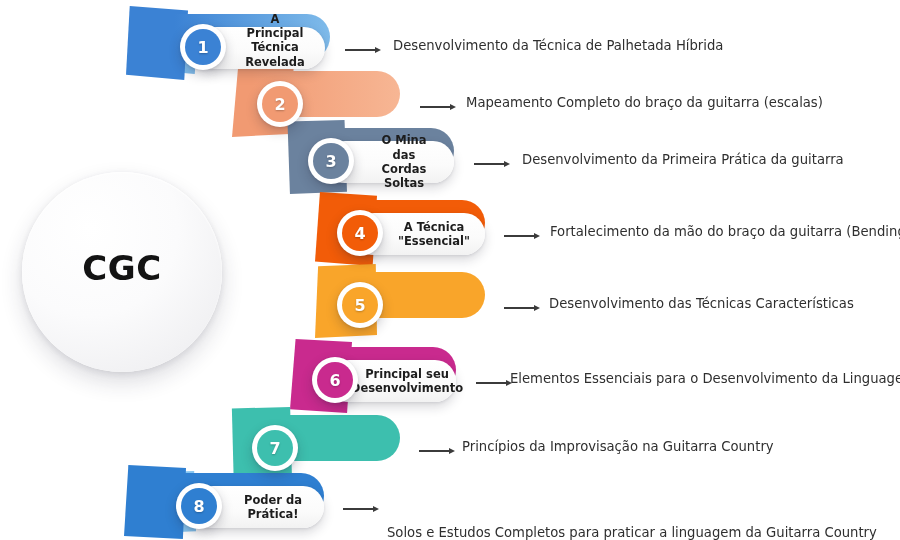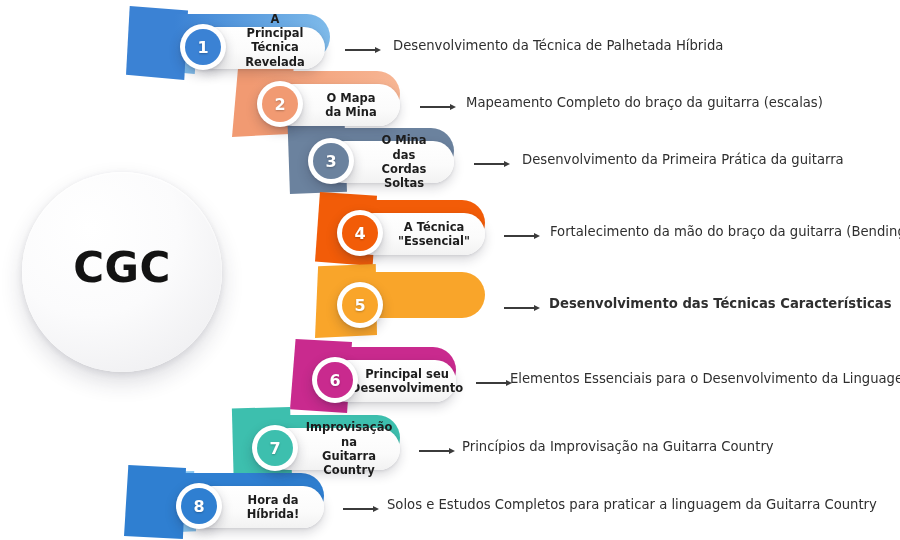--- a/index.html
+++ b/index.html
@@ -36,21 +36,21 @@
       0 10px 22px rgba(40,40,60,0.16),
       0 2px 6px rgba(40,40,60,0.10),
       inset 0 1px 2px rgba(255,255,255,0.9);
     display: flex;
     flex-direction: column;
     align-items: center;
     justify-content: center;
     z-index: 40;
   }
   #logo-badge .cgc {
-    font-size: 42px;
+    font-size: 34px;
     font-weight: bold;
     letter-spacing: 0.5px;
     color: #131313;
     line-height: 1;
     margin-bottom: 9px;
   }
   #logo-badge .sub {
     font-size: 12.5px;
     font-weight: bold;
     color: #131313;
@@ -199,23 +199,20 @@
         </div>
         <div class="arrow" style="left: 345px; width: 36px;">
           <div class="shaft"></div>
           <div class="head"></div>
         </div>
         <div class="desc" style="left: 393px; color: rgb(47, 47, 47);">Desenvolvimento da Técnica de Palhetada Híbrida</div>
       </div>
       <div class="row" style="top: 71px;">
         <div class="quad" style="left: 232px; background: rgb(241, 154, 114); clip-path: polygon(10% 4%, 100% 0%, 92% 96%, 0% 100%);"></div>
         <div class="bar" style="left: 252px; width: 148px; background: linear-gradient(90deg, rgb(241, 154, 114) 0%, rgb(247, 182, 148) 100%);"></div>
-        <div class="capsule" style="left: 272px; width: 128px;">
-          <div class="cap-text">O Mapa da Mina</div>
-        </div>
         <div class="num" style="left: 257px;">
           <div class="disc" style="background: rgb(241, 154, 114);">2</div>
         </div>
         <div class="arrow" style="left: 420px; width: 36px;">
           <div class="shaft"></div>
           <div class="head"></div>
         </div>
         <div class="desc" style="left: 466px; color: rgb(47, 47, 47);">Mapeamento Completo do braço da guitarra (escalas)</div>
       </div>
       <div class="row" style="top: 128px;">
@@ -253,65 +250,61 @@
       <div class="row" style="top: 272px;">
         <div class="quad" style="left: 315px; background: rgb(249, 165, 42); clip-path: polygon(5% 3%, 98% 0%, 100% 96%, 0% 100%);"></div>
         <div class="bar" style="left: 333px; width: 152px; background: linear-gradient(90deg, rgb(249, 165, 42) 0%, rgb(249, 165, 42) 100%);"></div>
         <div class="num" style="left: 337px;">
           <div class="disc" style="background: rgb(249, 165, 42);">5</div>
         </div>
         <div class="arrow" style="left: 504px; width: 36px;">
           <div class="shaft"></div>
           <div class="head"></div>
         </div>
-        <div class="desc" style="left: 549px; color: rgb(47, 47, 47); font-weight: bold;">Desenvolvimento das Técnicas Características</div>
+        <div class="desc" style="left: 549px; color: rgb(47, 47, 47);">Desenvolvimento das Técnicas Características</div>
       </div>
       <div class="row" style="top: 347px;">
         <div class="quad" style="left: 290px; background: rgb(201, 42, 142); clip-path: polygon(9% 0%, 100% 4%, 92% 100%, 0% 95%);"></div>
         <div class="bar" style="left: 308px; width: 148px; background: linear-gradient(90deg, rgb(201, 42, 142) 0%, rgb(201, 42, 142) 100%);"></div>
         <div class="capsule" style="left: 328px; width: 128px;">
           <div class="cap-text">Principal seu
 Desenvolvimento</div>
         </div>
         <div class="num" style="left: 312px;">
           <div class="disc" style="background: rgb(201, 42, 142);">6</div>
         </div>
         <div class="arrow" style="left: 476px; width: 36px;">
           <div class="shaft"></div>
           <div class="head"></div>
         </div>
         <div class="desc" style="left: 510px; color: rgb(47, 47, 47);">Elementos Essenciais para o Desenvolvimento da Linguagem</div>
       </div>
       <div class="row" style="top: 415px;">
         <div class="quad" style="left: 230px; background: rgb(61, 191, 174); clip-path: polygon(3% 2%, 97% 0%, 100% 98%, 6% 100%);"></div>
         <div class="bar" style="left: 248px; width: 152px; background: linear-gradient(90deg, rgb(61, 191, 174) 0%, rgb(61, 191, 174) 100%);"></div>
-        <div class="capsule" style="left: 268px; width: 132px;">
-          <div class="cap-text">Improvisação na
-Guitarra Country</div>
-        </div>
         <div class="num" style="left: 252px;">
           <div class="disc" style="background: rgb(61, 191, 174);">7</div>
         </div>
         <div class="arrow" style="left: 419px; width: 36px;">
           <div class="shaft"></div>
           <div class="head"></div>
         </div>
         <div class="desc" style="left: 462px; color: rgb(47, 47, 47);">Princípios da Improvisação na Guitarra Country</div>
       </div>
       <div class="row" style="top: 473px;">
         <div class="quad second" style="left: 150px; background: rgb(134, 197, 240); clip-path: polygon(4% 2%, 96% 0%, 100% 97%, 8% 100%);"></div>
         <div class="quad" style="left: 124px; background: rgb(47, 127, 209); clip-path: polygon(7% 0%, 100% 4%, 95% 100%, 0% 96%);"></div>
         <div class="bar" style="left: 172px; width: 152px; background: linear-gradient(90deg, rgb(47, 127, 209) 0%, rgb(47, 127, 209) 100%);"></div>
         <div class="capsule" style="left: 192px; width: 132px;">
-          <div class="cap-text">Hora da Híbrida!</div>
+          <div class="cap-text">Poder da Prática!</div>
         </div>
         <div class="num" style="left: 176px;">
           <div class="disc" style="background: rgb(47, 127, 209);">8</div>
         </div>
         <div class="arrow" style="left: 343px; width: 36px;">
           <div class="shaft"></div>
           <div class="head"></div>
         </div>
-        <div class="desc" style="left: 387px; color: rgb(47, 47, 47);">Solos e Estudos Completos para praticar a linguagem da Guitarra Country</div>
+        <div class="desc" style="left: 387px; color: rgb(47, 47, 47); margin-top: 28px;">Solos e Estudos Completos para praticar a linguagem da Guitarra Country</div>
       </div>
     </div>
 
 </div>
 
 </body></html>

